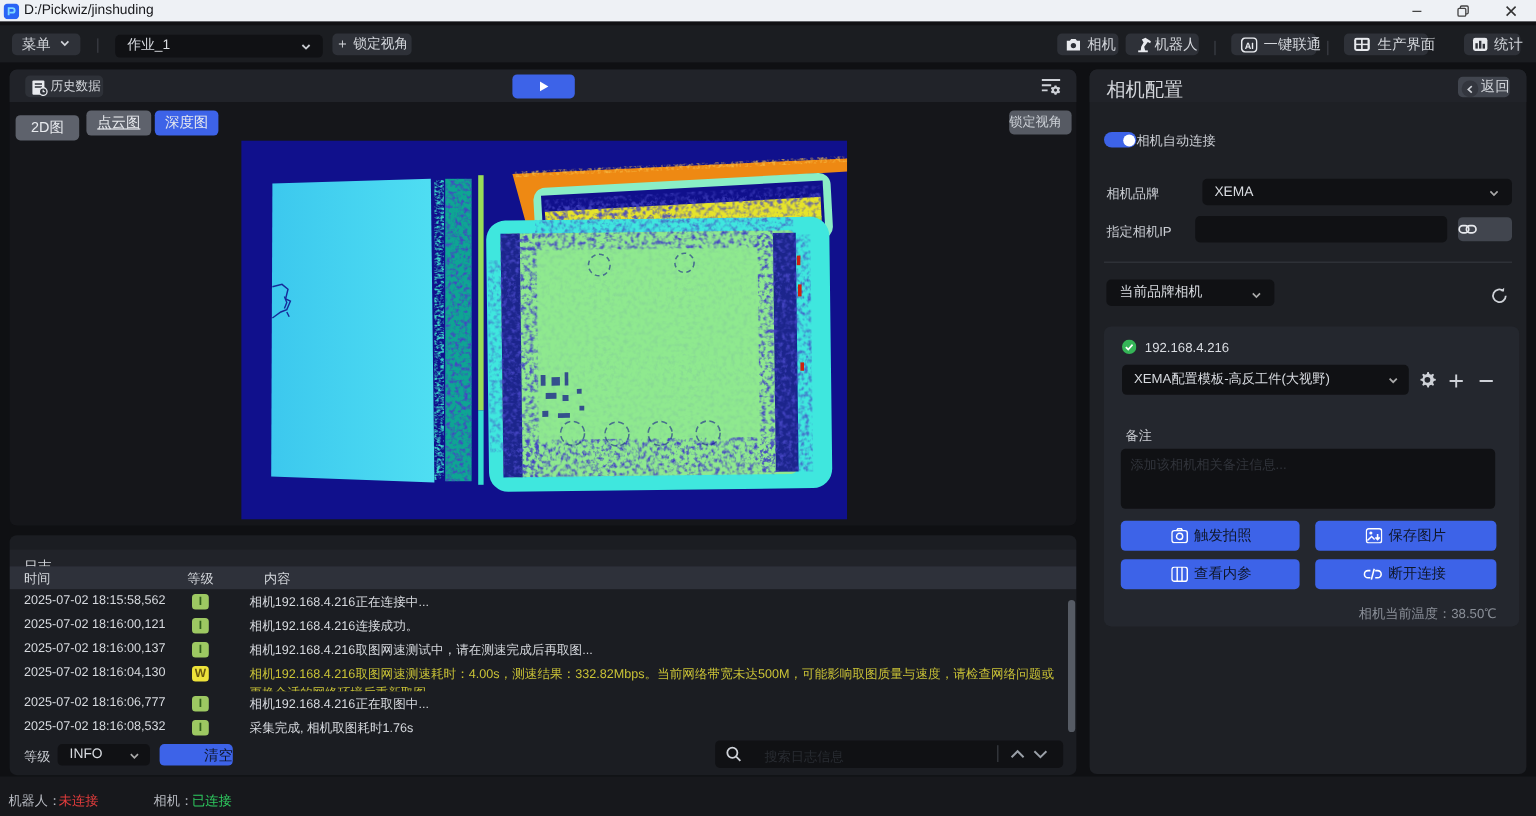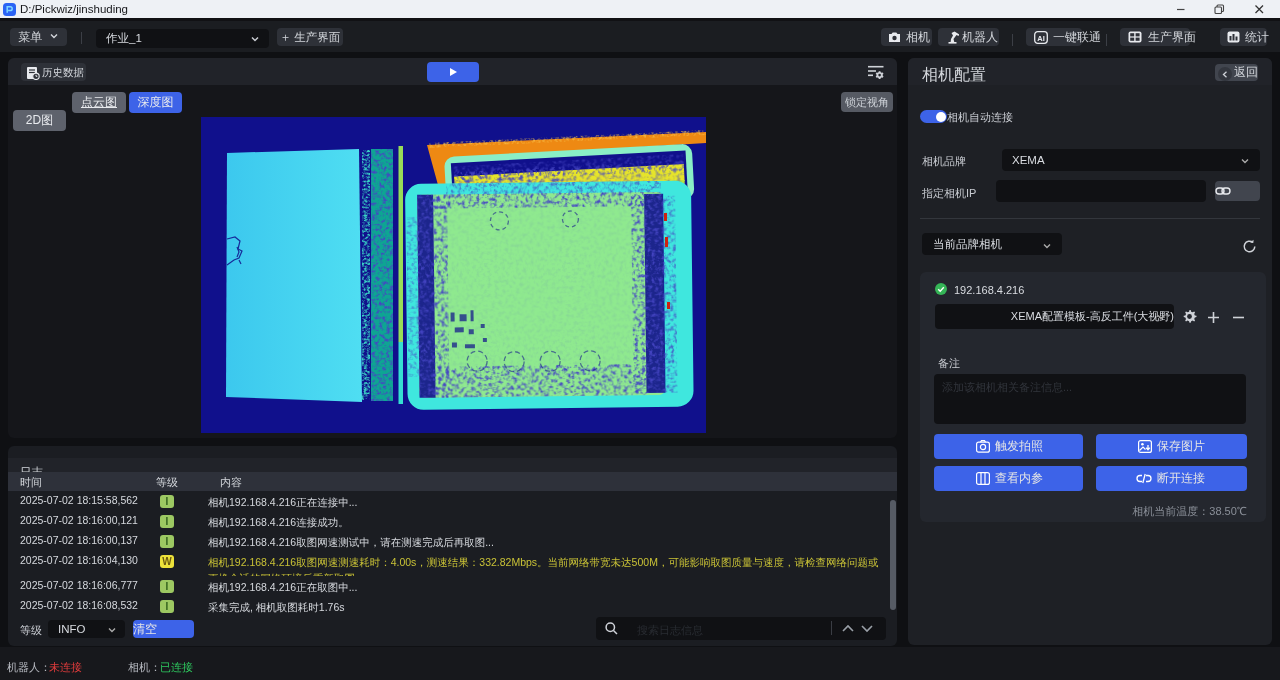--- a/index.html
+++ b/index.html
@@ -18,22 +18,22 @@
 .chev { display:inline-block; width:10px; height:10px; }
 
 
 #viewport { left:8px; top:58px; width:889px; height:380px; background:#15161a; border-radius:6px; }
 #vtoolbar { left:0; top:0; width:889px; height:27px; background:#212329; border-radius:6px 6px 0 0; }
 #logpanel { left:8px; top:446px; width:889px; height:200px; background:#1b1d22; border-radius:6px; overflow:hidden; }
 #rightpanel { left:908px; top:58px; width:364px; height:587px; background:#1e2025; border-radius:6px; }
 #rphead { left:0; top:0; width:364px; height:27px; background:#212329; border-radius:6px 6px 0 0; }
 #statusbar { left:0; top:647px; width:1280px; height:33px; background:#17181c; font-size:11px; }
 
-.bluebtn { background:#3d63e8; color:#e5e5e5; border-radius:4px; text-align:left; }
-.graybtn { background:#41454e; color:#d3d6db; border-radius:4px; text-align:center; }
+.bluebtn { background:#3d63e8; color:#0f172a; border-radius:4px; text-align:right; }
+.graybtn { background:#41454e; color:#d3d6db; border-radius:4px; }
 .tab { height:21px; border-radius:4px; font-size:12px; color:#e8eaee; text-align:center; line-height:21px; }
 svg { display:block; }
 </style>
 </head>
 <body>
 
 <div class="abs" id="titlebar">
   <svg class="abs" style="left:3px;top:3px" width="13" height="13" viewBox="0 0 13 13">
       <rect width="13" height="13" rx="3.5" fill="#2a63f5"></rect>
       <path d="M4.2 9.8 V3.8 h3.1 a1.9 1.9 0 0 1 0 3.8 h-2.2" fill="none" stroke="#7fd8ff" stroke-width="1.5"></path>
@@ -49,37 +49,37 @@
 </div>
 
 <div class="abs" id="menubar">
   <div class="abs mbtn" style="left:10px;top:7px;width:57px;height:18px;line-height:18px;">菜单&nbsp;&nbsp;<svg class="chev" viewBox="0 0 10 10">
         <path d="M2 3.5 L5 6.5 L8 3.5" fill="none" stroke="#d3d6db" stroke-width="1.4"></path>
       </svg></div>
   <div class="abs" style="left:81px;top:11px;width:1px;height:12px;background:#3c3f46;"></div>
   <div class="abs darksel" style="left:96px;top:8px;width:173px;height:19px;padding-left:10px;">作业_1<svg class="chev abs" style="right:9px;top:5px" viewBox="0 0 10 10">
         <path d="M2 3.5 L5 6.5 L8 3.5" fill="none" stroke="#c8cbd1" stroke-width="1.5"></path>
       </svg></div>
-  <div class="abs mbtn" style="left:277px;top:7px;width:66px;height:18px;line-height:18px;font-size:11.5px;">＋ 生产界面</div>
+  <div class="abs mbtn" style="left:277px;top:7px;width:66px;height:18px;line-height:18px;font-size:11.5px;">＋ 锁定视角</div>
   <div class="abs mbtn" style="left:881px;top:7px;width:51px;height:18px;line-height:18px;">
     <svg class="abs" style="left:7px;top:3px" width="13" height="12" viewBox="0 0 13 12">
         <path d="M1 3 h2.5 l1.2-1.6 h3.6 L9.5 3 H12 v8 H1 Z" fill="#e8eaee"></path>
         <circle cx="6.5" cy="7" r="2.2" fill="#2e3138"></circle>
       </svg>
     <span class="abs" style="left:25px">相机</span>
     </div>
   <div class="abs mbtn" style="left:938px;top:7px;width:61px;height:18px;line-height:18px;">
     <svg class="abs" style="left:8px;top:2px" width="13" height="14" viewBox="0 0 13 14">
         <path d="M4.5 13 h4 l-1-4 l3-4 l2 1 l0.8-1.5 L8.5 1.5 L5.5 3 l1.5 2.5 l-2 3.5 Z" fill="#e8eaee"></path>
         <rect x="2.5" y="12" width="8" height="1.6" fill="#e8eaee"></rect>
       </svg>
     <span class="abs" style="left:24px">机器人</span>
     </div>
   <div class="abs" style="left:1012px;top:13px;width:1px;height:12px;background:#3c3f46;"></div>
-  <div class="abs mbtn" style="left:1026px;top:7px;width:56px;height:18px;line-height:18px;">
+  <div class="abs mbtn" style="left:1026px;top:7px;width:71px;height:18px;line-height:18px;">
     <svg class="abs" style="left:8px;top:2.5px" width="14" height="13" viewBox="0 0 14 13">
         <rect x="0.7" y="0.7" width="12.6" height="11.6" rx="3" fill="none" stroke="#e8eaee" stroke-width="1.3"></rect>
         <text x="7" y="9.5" font-size="7.5" font-weight="bold" fill="#e8eaee" text-anchor="middle" font-family="Liberation Sans">AI</text>
       </svg>
     <span class="abs" style="left:27px">一键联通</span>
     </div>
   <div class="abs" style="left:1106px;top:13px;width:1px;height:12px;background:#3c3f46;"></div>
   <div class="abs mbtn" style="left:1120px;top:7px;width:70px;height:18px;line-height:18px;">
     <svg class="abs" style="left:8px;top:3px" width="14" height="12" viewBox="0 0 14 12">
         <rect x="0.5" y="0.5" width="13" height="11" rx="2" fill="#e8eaee"></rect>
@@ -123,21 +123,21 @@
           <line x1="0" y1="1.7" x2="15.5" y2="1.7"></line>
           <line x1="0" y1="6" x2="8" y2="6"></line>
           <line x1="0" y1="10.3" x2="5" y2="10.3"></line>
         </g>
         <g fill="#cfd2d8">
           <path d="M10.8 6.2 h1.6 l0.3 1.1 a3 3 0 0 1 0.9 0.5 l1.1-0.4 l0.8 1.4 l-0.8 0.8 a3 3 0 0 1 0 1 l0.8 0.8 l-0.8 1.4 l-1.1-0.4 a3 3 0 0 1-0.9 0.5 l-0.3 1.1 h-1.6 l-0.3-1.1 a3 3 0 0 1-0.9-0.5 l-1.1 0.4 l-0.8-1.4 l0.8-0.8 a3 3 0 0 1 0-1 l-0.8-0.8 l0.8-1.4 l1.1 0.4 a3 3 0 0 1 0.9-0.5 Z"></path>
         </g>
         <circle cx="11.6" cy="10.1" r="1.3" fill="#212329"></circle>
       </svg>
   </div>
-  <div class="abs tab" style="left:5px;top:52px;width:53px;background:#5e626c;">2D图</div>
+  <div class="abs tab" style="left:5px;top:38px;width:53px;background:#5e626c;">2D图</div>
   <div class="abs tab" style="left:64px;top:34px;width:54px;background:#5e626c;text-decoration:underline;">点云图</div>
   <div class="abs tab" style="left:121px;top:34px;width:53px;background:#3d63e8;">深度图</div>
   <div class="abs graybtn" style="left:833px;top:34px;width:52px;height:20px;font-size:11px;line-height:20px;background:#565a63;color:#ccd0d6;">锁定视角</div>
 
   <svg class="abs" style="left:193px;top:59px;" width="505" height="316" viewBox="0 0 505 316">
     <defs>
       <linearGradient id="cyg" x1="0" y1="0" x2="1" y2="0">
         <stop offset="0" stop-color="#3cc8ee"></stop>
           <stop offset="1" stop-color="#4fdef2"></stop>
       </linearGradient>
@@ -328,21 +328,21 @@
       <path d="M12.8 7.5 a5.3 5.3 0 1 1 -1.9 -4.1" fill="none" stroke="#cfd2d8" stroke-width="1.5"></path>
       <path d="M11.5 0.8 L11.3 3.9 L8.2 3.4 Z" fill="#cfd2d8"></path>
     </svg>
 
   <div class="abs" style="left:12px;top:214px;width:346px;height:250px;background:#24272e;border-radius:6px;">
     <svg class="abs" style="left:15px;top:11px" width="12" height="12" viewBox="0 0 12 12">
         <circle cx="6" cy="6" r="6" fill="#35b557"></circle>
         <path d="M3.2 6.2 L5.2 8.2 L8.8 4.2" fill="none" stroke="#fff" stroke-width="1.4"></path>
       </svg>
     <div class="abs" style="left:34px;top:12px;font-size:11px;color:#d9dce1">192.168.4.216</div>
-    <div class="abs darksel" style="left:15px;top:32px;width:239px;height:25px;line-height:25px;padding-left:10px;font-size:11px;text-align:right;">XEMA配置模板-高反工件(大视野)<svg class="chev abs" style="right:8px;top:8px" viewBox="0 0 10 10">
+    <div class="abs darksel" style="left:15px;top:32px;width:239px;height:25px;line-height:25px;padding-left:10px;font-size:11px;">XEMA配置模板-高反工件(大视野)<svg class="chev abs" style="right:8px;top:8px" viewBox="0 0 10 10">
           <path d="M2 3.5 L5 6.5 L8 3.5" fill="none" stroke="#aaa" stroke-width="1.4"></path>
         </svg></div>
     <svg class="abs" style="left:262px;top:37px" width="15" height="15" viewBox="0 0 15 15">
         <path d="M7.5 0.5 l1.3 0 l0.5 1.8 l1.6 0.7 l1.7-0.9 l0.9 0.9 l-0.9 1.7 l0.7 1.6 l1.8 0.5 l0 1.3 l-1.8 0.5 l-0.7 1.6 l0.9 1.7 l-0.9 0.9 l-1.7-0.9 l-1.6 0.7 l-0.5 1.8 l-1.3 0 l-0.5-1.8 l-1.6-0.7 l-1.7 0.9 l-0.9-0.9 l0.9-1.7 l-0.7-1.6 l-1.8-0.5 l0-1.3 l1.8-0.5 l0.7-1.6 l-0.9-1.7 l0.9-0.9 l1.7 0.9 l1.6-0.7 Z" fill="#cfd2d8" transform="translate(0.6,0.6) scale(0.92)"></path>
         <circle cx="7.5" cy="7.5" r="2.4" fill="#24272e"></circle>
       </svg>
     <svg class="abs" style="left:287px;top:39px" width="13" height="13" viewBox="0 0 13 13">
         <path d="M6.5 1 V12 M1 6.5 H12" stroke="#cfd2d8" stroke-width="1.6"></path>
       </svg>
     <svg class="abs" style="left:312px;top:39px" width="13" height="13" viewBox="0 0 13 13">

